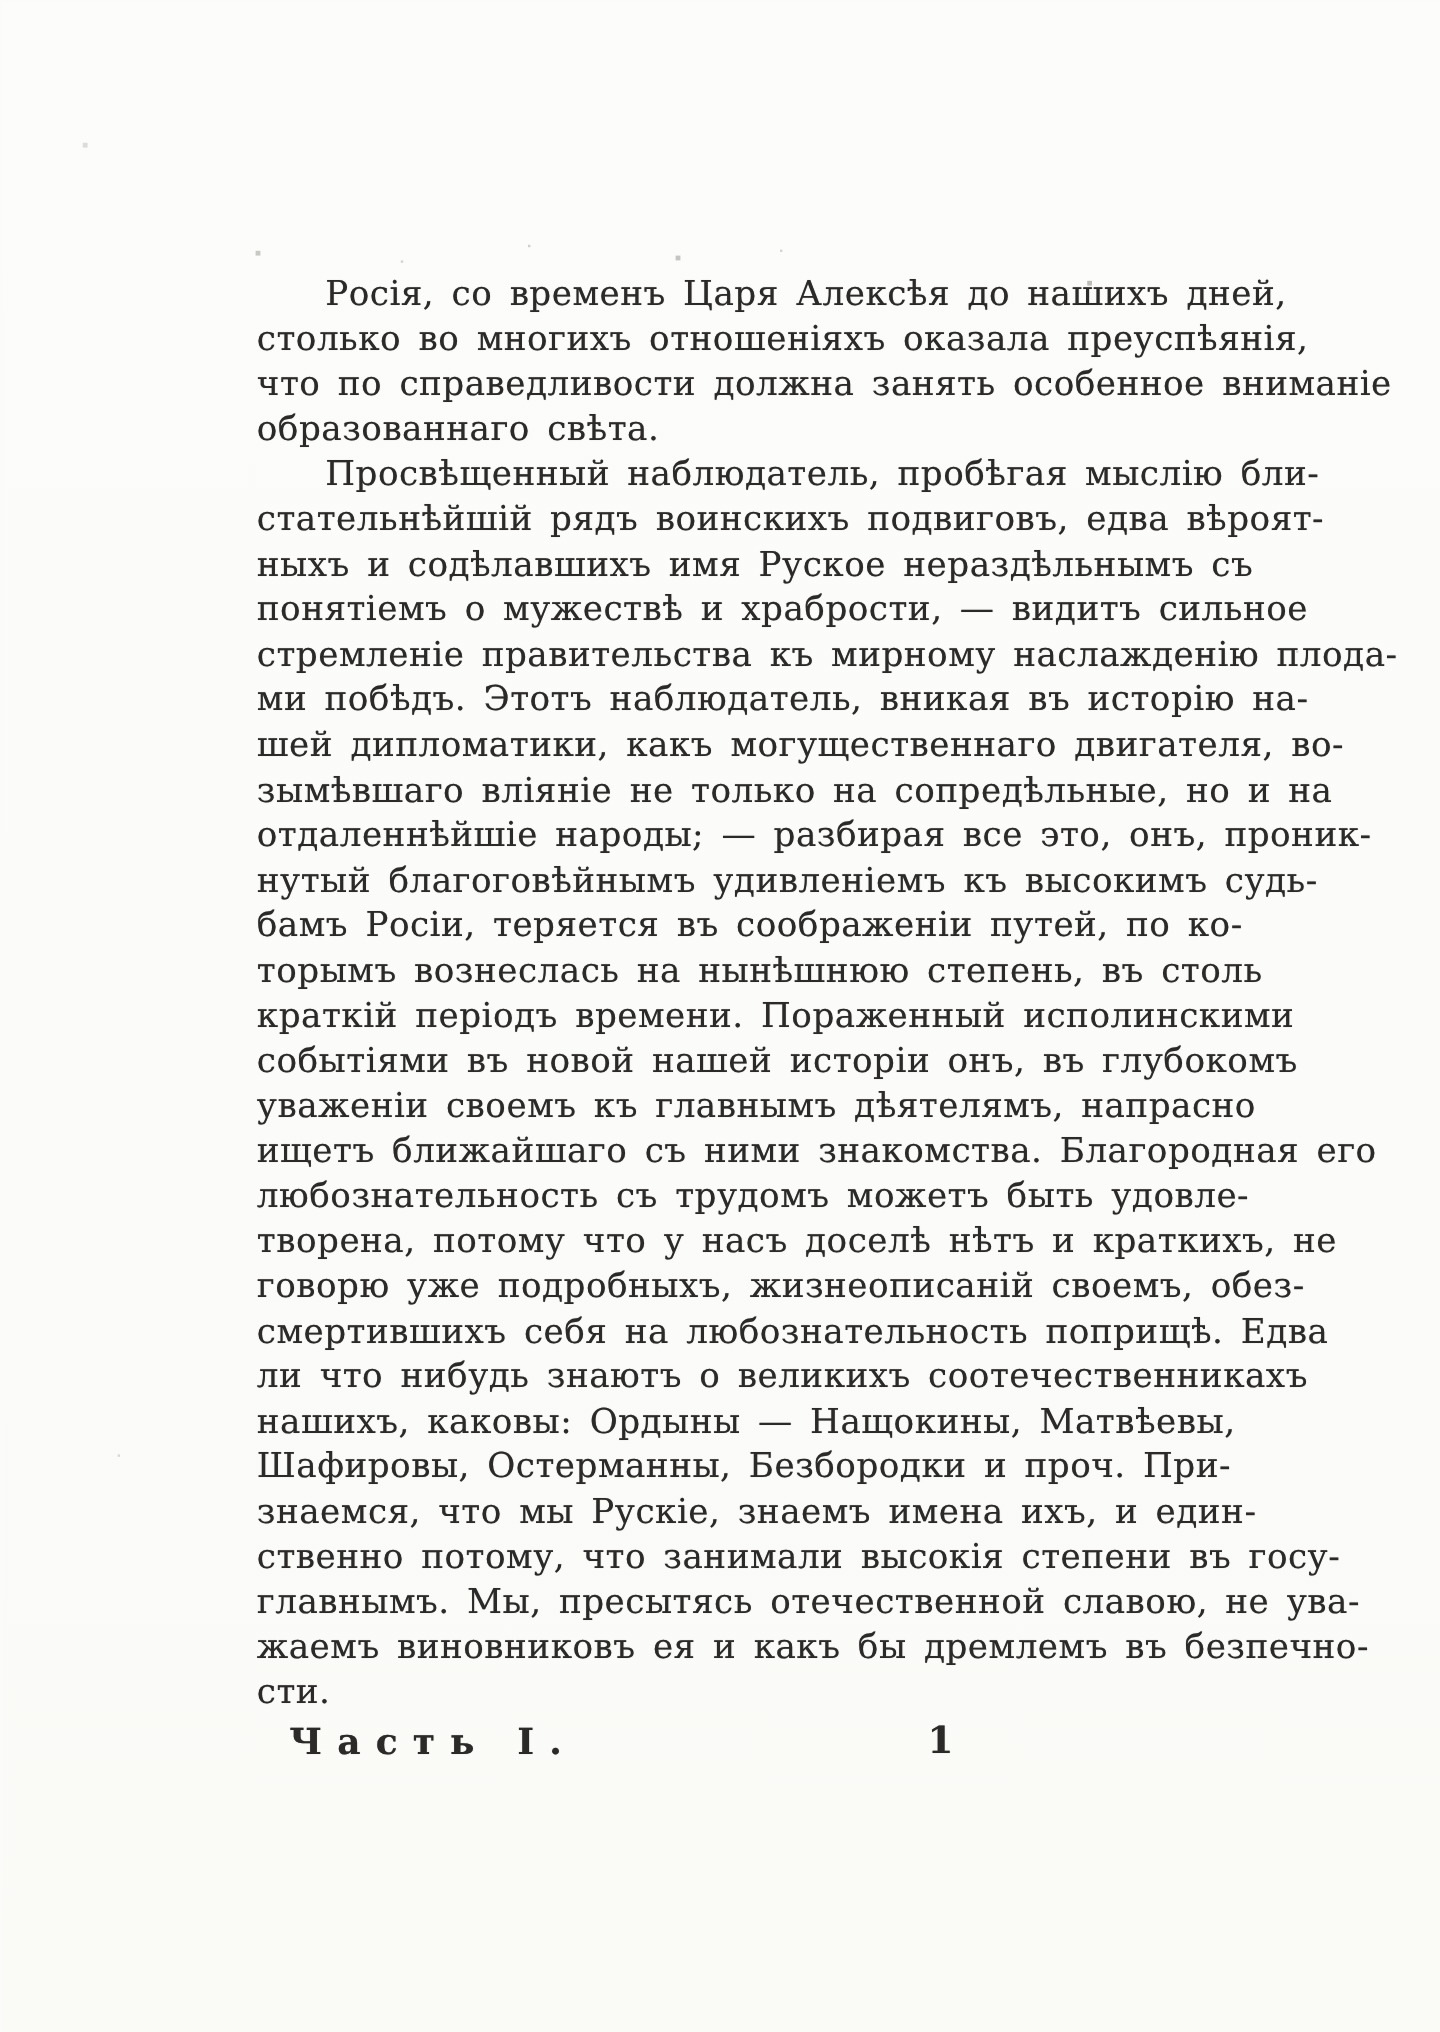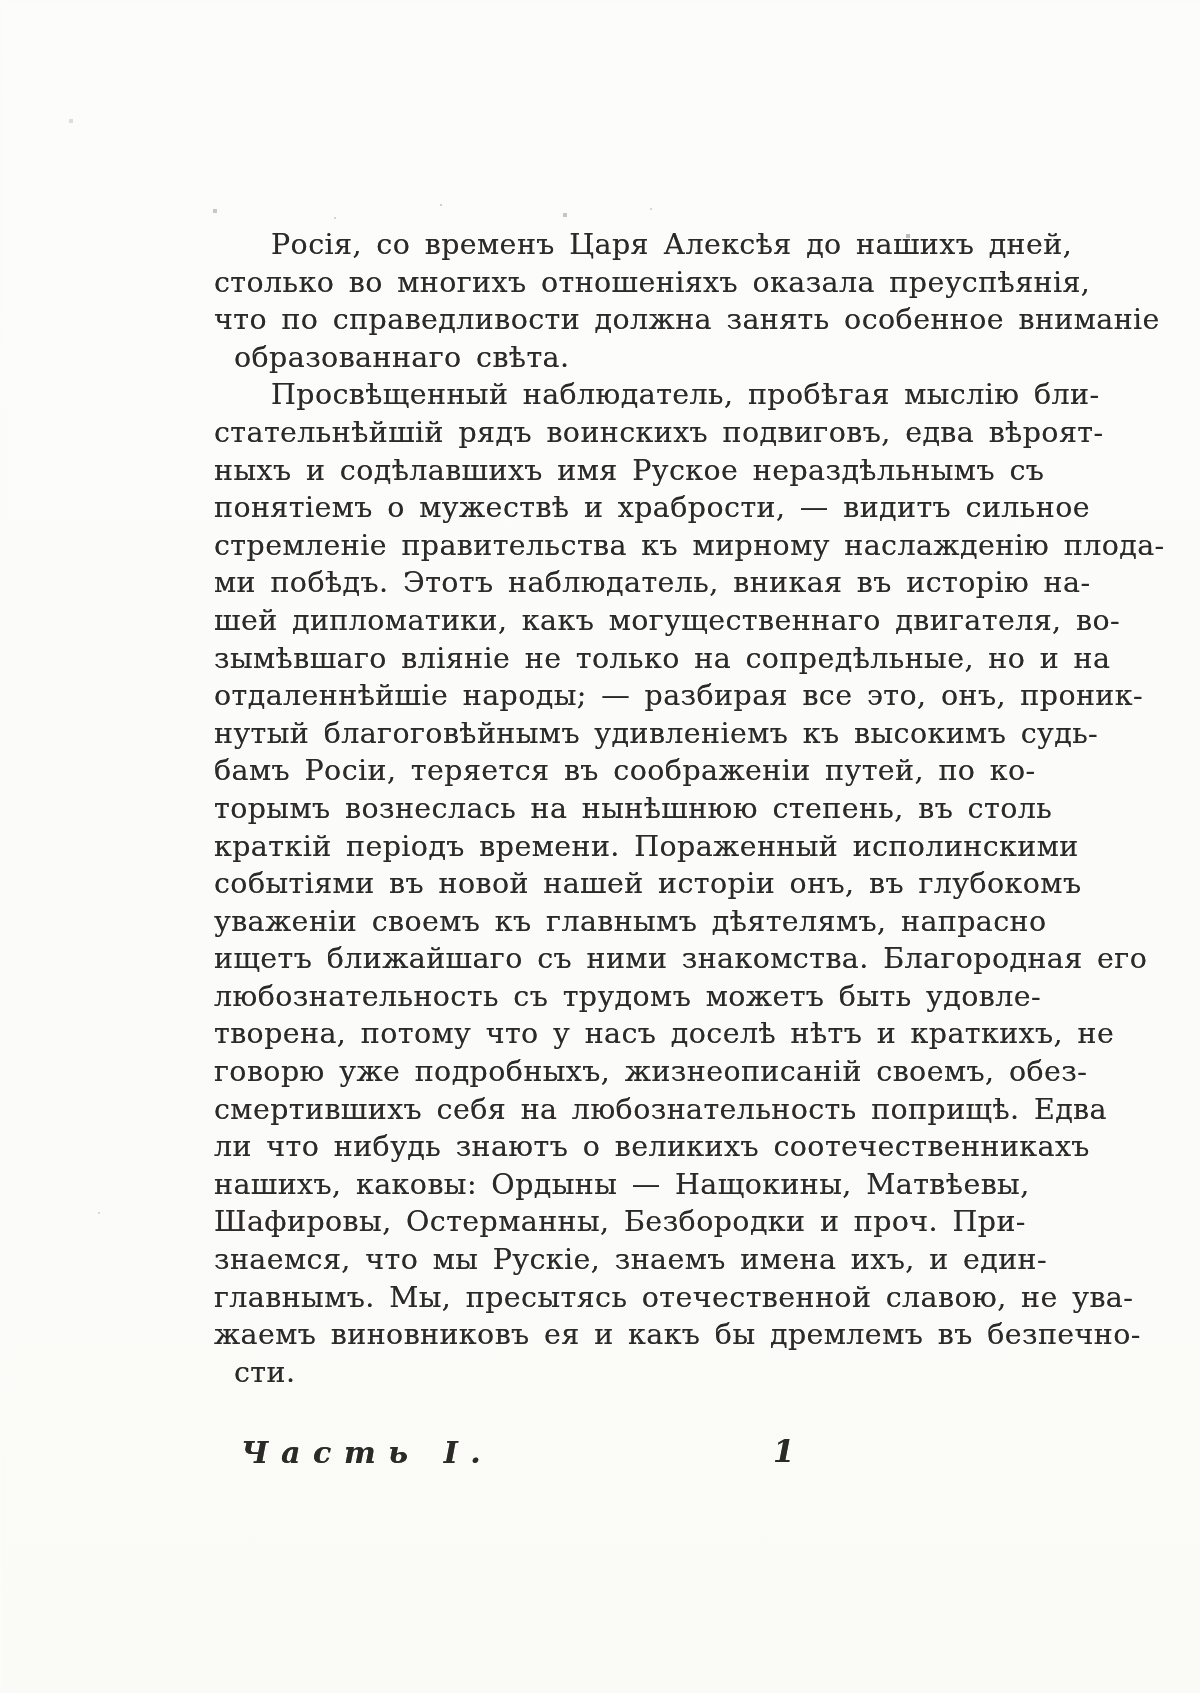--- a/index.html
+++ b/index.html
@@ -45,30 +45,29 @@
   }
   .line {
     height: 37.6px;
     line-height: 37.6px;
     text-align: justify;
     text-align-last: justify;
     white-space: nowrap;
     text-shadow: 0 0 0.6px rgba(40, 38, 35, 0.55);
   }
   .line.indent { padding-left: 58px; }
-  .line.last { text-align-last: left; margin-left: 20px; }
+  .line.last { text-align-last: left; }
   .footer {
     position: absolute;
     left: 210px;
     top: 1432px;
     width: 698px;
     height: 44px;
     font-size: 30px;
     font-weight: bold;
-    font-style: italic;
   }
   .signature {
     position: absolute;
     left: 28px;
     top: 0;
     letter-spacing: 0.42em;
     text-shadow: 0 0 0.6px rgba(40, 38, 35, 0.6);
   }
   .page-number {
     position: absolute;
@@ -108,20 +107,21 @@
       <div class="line">уваженіи своемъ къ главнымъ дѣятелямъ, напрасно</div>
       <div class="line">ищетъ ближайшаго съ ними знакомства. Благородная его</div>
       <div class="line">любознательность съ трудомъ можетъ быть удовле-</div>
       <div class="line">творена, потому что у насъ доселѣ нѣтъ и краткихъ, не</div>
       <div class="line">говорю уже подробныхъ, жизнеописаній своемъ, обез-</div>
       <div class="line">смертившихъ себя на любознательность поприщѣ. Едва</div>
       <div class="line">ли что нибудь знаютъ о великихъ соотечественникахъ</div>
       <div class="line">нашихъ, каковы: Ордыны — Нащокины, Матвѣевы,</div>
       <div class="line">Шафировы, Остерманны, Безбородки и проч. При-</div>
       <div class="line">знаемся, что мы Рускіе, знаемъ имена ихъ, и един-</div>
+      <div class="line">ственно потому, что занимали высокія степени въ госу-</div>
       <div class="line">главнымъ. Мы, пресытясь отечественной славою, не ува-</div>
       <div class="line">жаемъ виновниковъ ея и какъ бы дремлемъ въ безпечно-</div>
       <div class="line last">сти.</div>
     </div>
 
   <div class="footer">
     <span class="signature">Часть I.</span>
     <span class="page-number">1</span>
   </div>
 </div>

